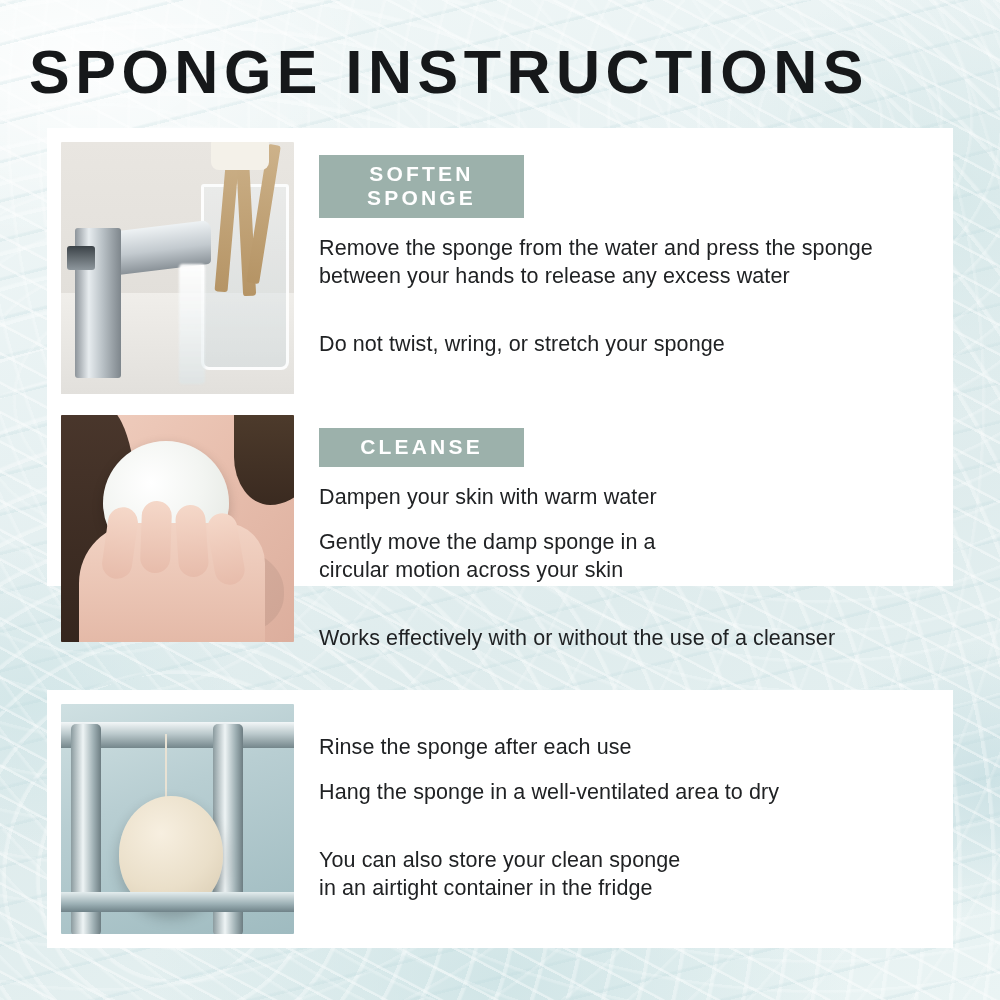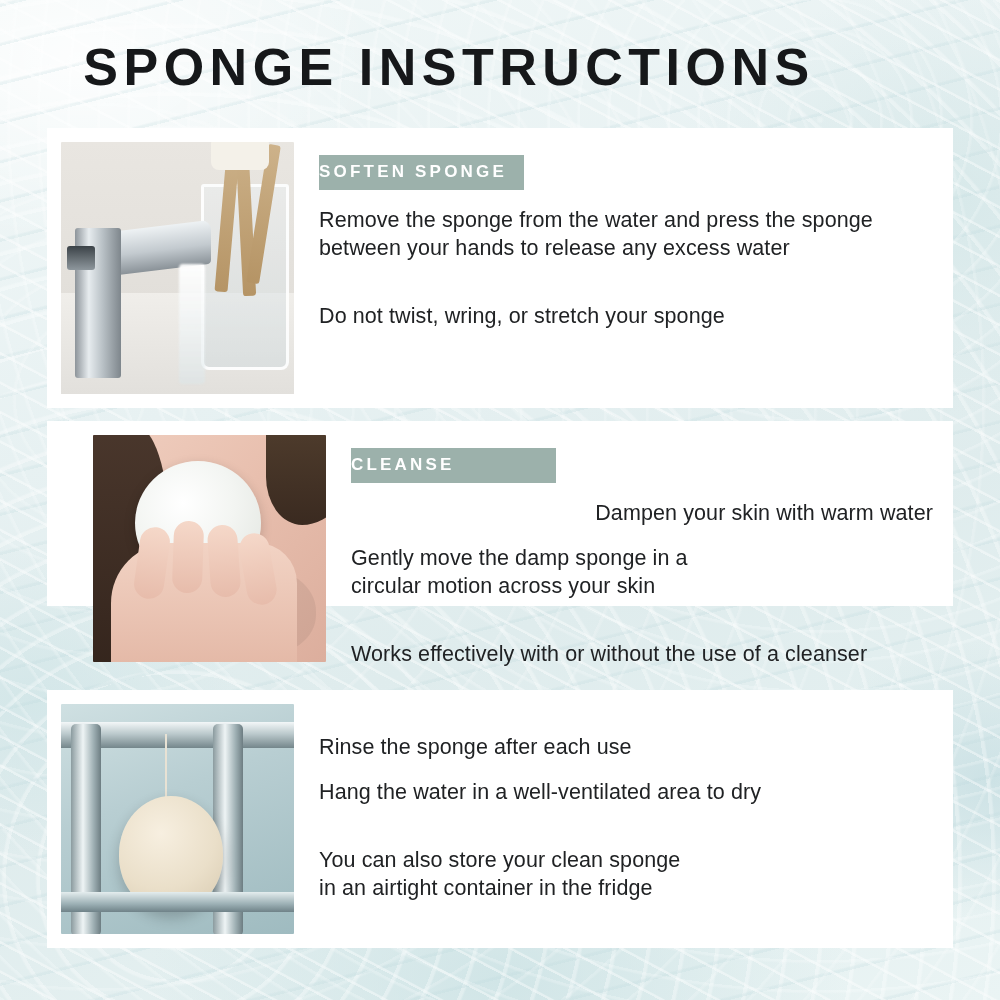--- a/index.html
+++ b/index.html
@@ -59,40 +59,40 @@
     box-sizing: border-box;
   }
 
   
   .title {
     position: absolute;
     top: 40px;
     left: 0;
     width: 898px;
     text-align: center;
-    font-size: 52px;
+    font-size: 61px;
     font-weight: bold;
     letter-spacing: 5.5px;
     color: #16181a;
     white-space: nowrap;
     line-height: 1.05;
   }
 
   
   .card {
     position: absolute;
     left: 47px;
     width: 906px;
     background: #ffffff;
     box-sizing: border-box;
     display: flex;
     flex-direction: row;
   }
   #card-0 { top: 128px;  height: 280px; }
-  #card-1 { top: 421px;  height: 185px; padding-left: 32px; }
+  #card-1 { top: 401px;  height: 185px; }
   #card-2 { top: 690px;  height: 258px; }
 
   .thumb {
     width: 233px;
     min-width: 233px;
     margin: 14px 0 14px 14px;
     border-radius: 1px;
     overflow: hidden;
     position: relative;
   }
@@ -103,24 +103,24 @@
   .body {
     flex: 1;
     padding: 27px 20px 0 25px;
     box-sizing: border-box;
   }
 
   .badge {
     display: inline-block;
     background: #9cb1ab;
     color: #ffffff;
-    font-size: 17px;
+    font-size: 21px;
     font-weight: bold;
     letter-spacing: 3.2px;
-    text-align: left;
+    text-align: center;
     padding: 7px 0 8px 0;
     width: 205px;
     box-sizing: border-box;
   }
 
   .lines {
     margin-top: 17px;
   }
   .para {
     font-size: 21.5px;
@@ -310,21 +310,21 @@
           <div class="hand"></div>
           <div class="finger f1"></div>
           <div class="finger f2"></div>
           <div class="finger f3"></div>
           <div class="finger f4"></div>
         </div>
       </div>
       <div class="body">
         <div class="badge">CLEANSE</div>
         <div class="lines">
-          <div class="para" style="white-space: pre-line; text-align: right;">Dampen your skin with warm water</div>
+          <div class="para" style="white-space: pre-line;">Dampen your skin with warm water</div>
           <div class="para" style="white-space: pre-line;">Gently move the damp sponge in a
 circular motion across your skin</div>
           <div class="para" style="white-space: pre-line;">Works effectively with or without the use of a cleanser</div>
         </div>
       </div>
     </div>
 
     <div class="card" id="card-2">
       <div class="thumb">
         <div class="photo-hang">
@@ -332,21 +332,21 @@
           <div class="post p1"></div>
           <div class="post p2"></div>
           <div class="string"></div>
           <div class="sponge"></div>
           <div class="bar"></div>
         </div>
       </div>
       <div class="body">
         <div class="lines">
           <div class="para" style="white-space: pre-line;">Rinse the sponge after each use</div>
-          <div class="para" style="white-space: pre-line;">Hang the water in a well-ventilated area to dry</div>
+          <div class="para" style="white-space: pre-line;">Hang the sponge in a well-ventilated area to dry</div>
           <div class="para" style="white-space: pre-line;">You can also store your clean sponge
 in an airtight container in the fridge</div>
         </div>
       </div>
     </div>
 
   </div>
 </div>
 
 </body></html>

